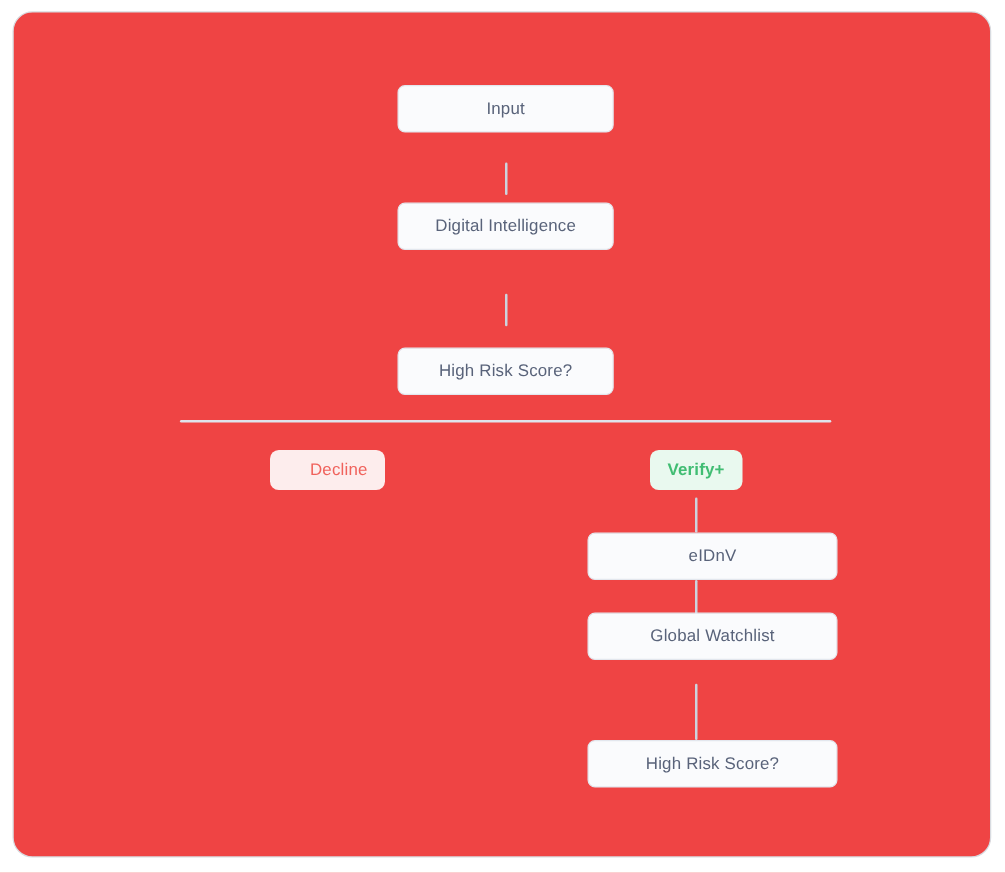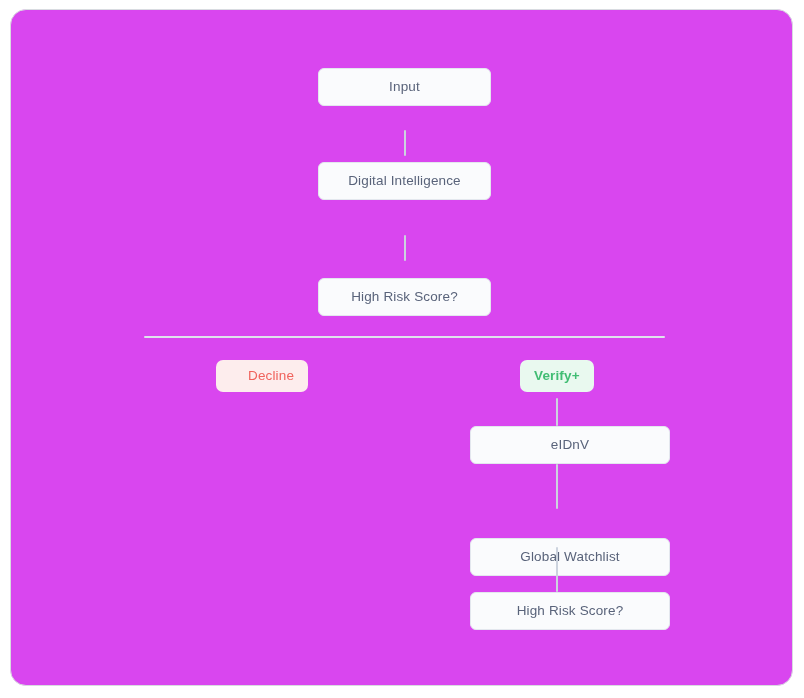--- a/index.html
+++ b/index.html
@@ -16,21 +16,21 @@
   }
 
   
   .canvas-card {
     position: absolute;
     left: 10px;
     top: 9px;
     width: 783px;
     height: 677px;
     box-sizing: border-box;
-    background: #d946ef;
+    background: #ef4444;
     border: 1px solid #d8dbe0;
     border-radius: 16px;
   }
 
   
   .flow {
     position: absolute;
     inset: 0;
   }
 
@@ -58,21 +58,21 @@
 
   
   .col-top { left: 307px; width: 173px; }
   .node-input            { top: 58px; }
   .node-digital          { top: 152px; }
   .node-highrisk-top     { top: 268px; }
 
   
   .col-right { left: 459px; width: 200px; text-align: right; }
   .node-eidnv            { top: 416px; }
-  .node-watchlist        { top: 528px; }
+  .node-watchlist        { top: 480px; }
   .node-highrisk-bottom  { top: 582px; }
 
   
   .connector {
     position: absolute;
     width: 2px;
     background: #ccd3de;
     border-radius: 1px;
   }
   .conn-input-digital    { left: 393px; top: 120px; height: 26px; }

